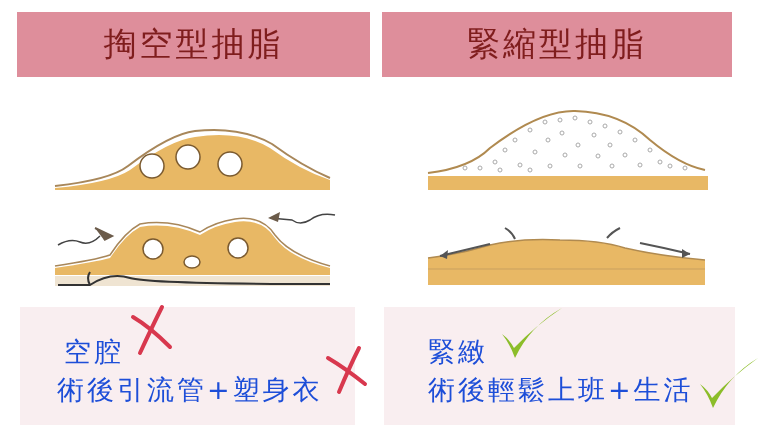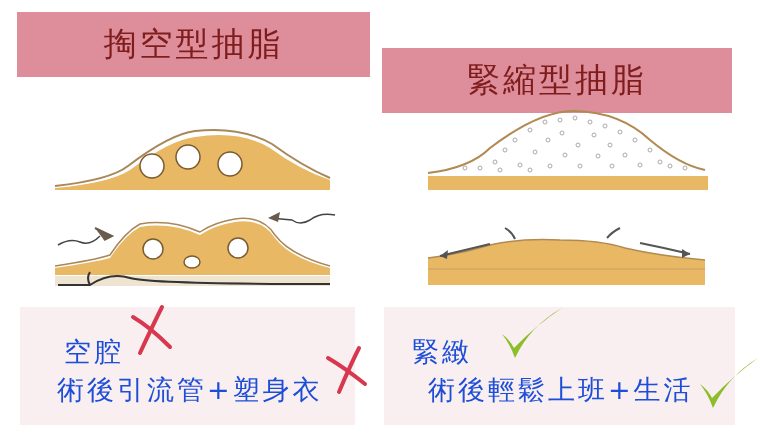--- a/index.html
+++ b/index.html
@@ -1,19 +1,19 @@
 <!DOCTYPE html>
 <html><head>
 <meta charset="utf-8">
 <style>
   html,body{margin:0;padding:0;}
   body{width:760px;height:434px;background:#ffffff;position:relative;overflow:hidden;font-family:"DejaVu Sans",sans-serif;}
   .hdr{position:absolute;top:12px;height:65px;background:#de8e9b;color:#7f1d1d;display:flex;align-items:center;justify-content:center;font-size:33px;letter-spacing:3px;}
   .hdr.l{left:17px;width:353px;}
-  .hdr.r{left:382px;width:350px;margin-top:36px;}
+  .hdr.r{left:382px;width:350px;}
   .box{position:absolute;top:307px;height:118px;background:#f9eef0;}
   .box.l{left:20px;width:335px;}
   .box.r{left:384px;width:351px;}
   .txt{position:absolute;color:#1d4ed8;font-size:27px;letter-spacing:3px;white-space:nowrap;}
   svg{position:absolute;overflow:visible;}
 </style>
 </head>
 <body>
 
 <div class="hdr l">掏空型抽脂</div>
@@ -92,21 +92,21 @@
   <path d="M690 254 L682 249 L682 258 Z" fill="#555"></path>
   <path d="M505 228 Q512 232 515 239" fill="none" stroke="#555" stroke-width="2"></path>
   <path d="M620 228 Q612 232 607 238" fill="none" stroke="#555" stroke-width="2"></path>
 </svg>
 
 <div class="box l"></div>
 <div class="box r"></div>
 
 <div class="txt" style="left:64px;top:334px;">空腔</div>
 <div class="txt" style="left:57px;top:372px;">術後引流管+塑身衣</div>
-<div class="txt" style="left:412px;top:334px;">緊緻</div>
+<div class="txt" style="left:428px;top:334px;">緊緻</div>
 <div class="txt" style="left:428px;top:372px;text-align:right;">術後輕鬆上班+生活</div>
 
 <svg style="left:130px;top:305px;width:45px;height:50px;" viewBox="0 0 45 50">
   <path d="M3 12 Q20 22 40 42" stroke="#d8384e" stroke-width="4" fill="none" stroke-linecap="round"></path>
   <path d="M32 2 Q22 22 10 48" stroke="#d8384e" stroke-width="4" fill="none" stroke-linecap="round"></path>
 </svg>
 <svg style="left:325px;top:346px;width:45px;height:50px;" viewBox="0 0 45 50">
   <path d="M3 12 Q20 22 40 38" stroke="#d8384e" stroke-width="4" fill="none" stroke-linecap="round"></path>
   <path d="M34 2 Q24 22 14 46" stroke="#d8384e" stroke-width="4" fill="none" stroke-linecap="round"></path>
 </svg>

